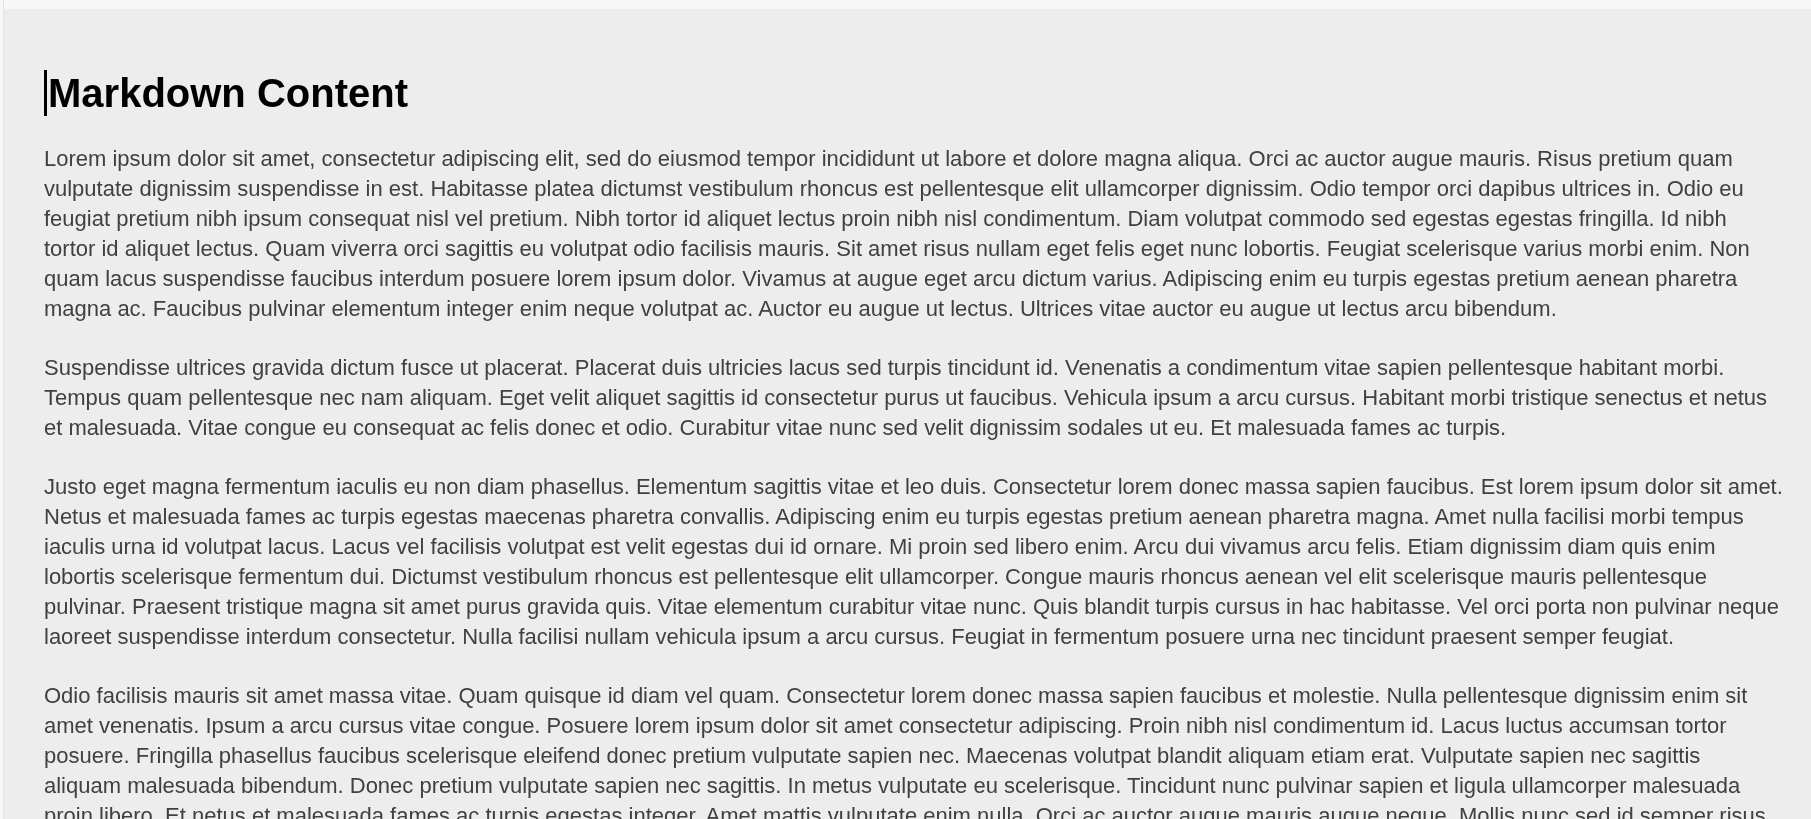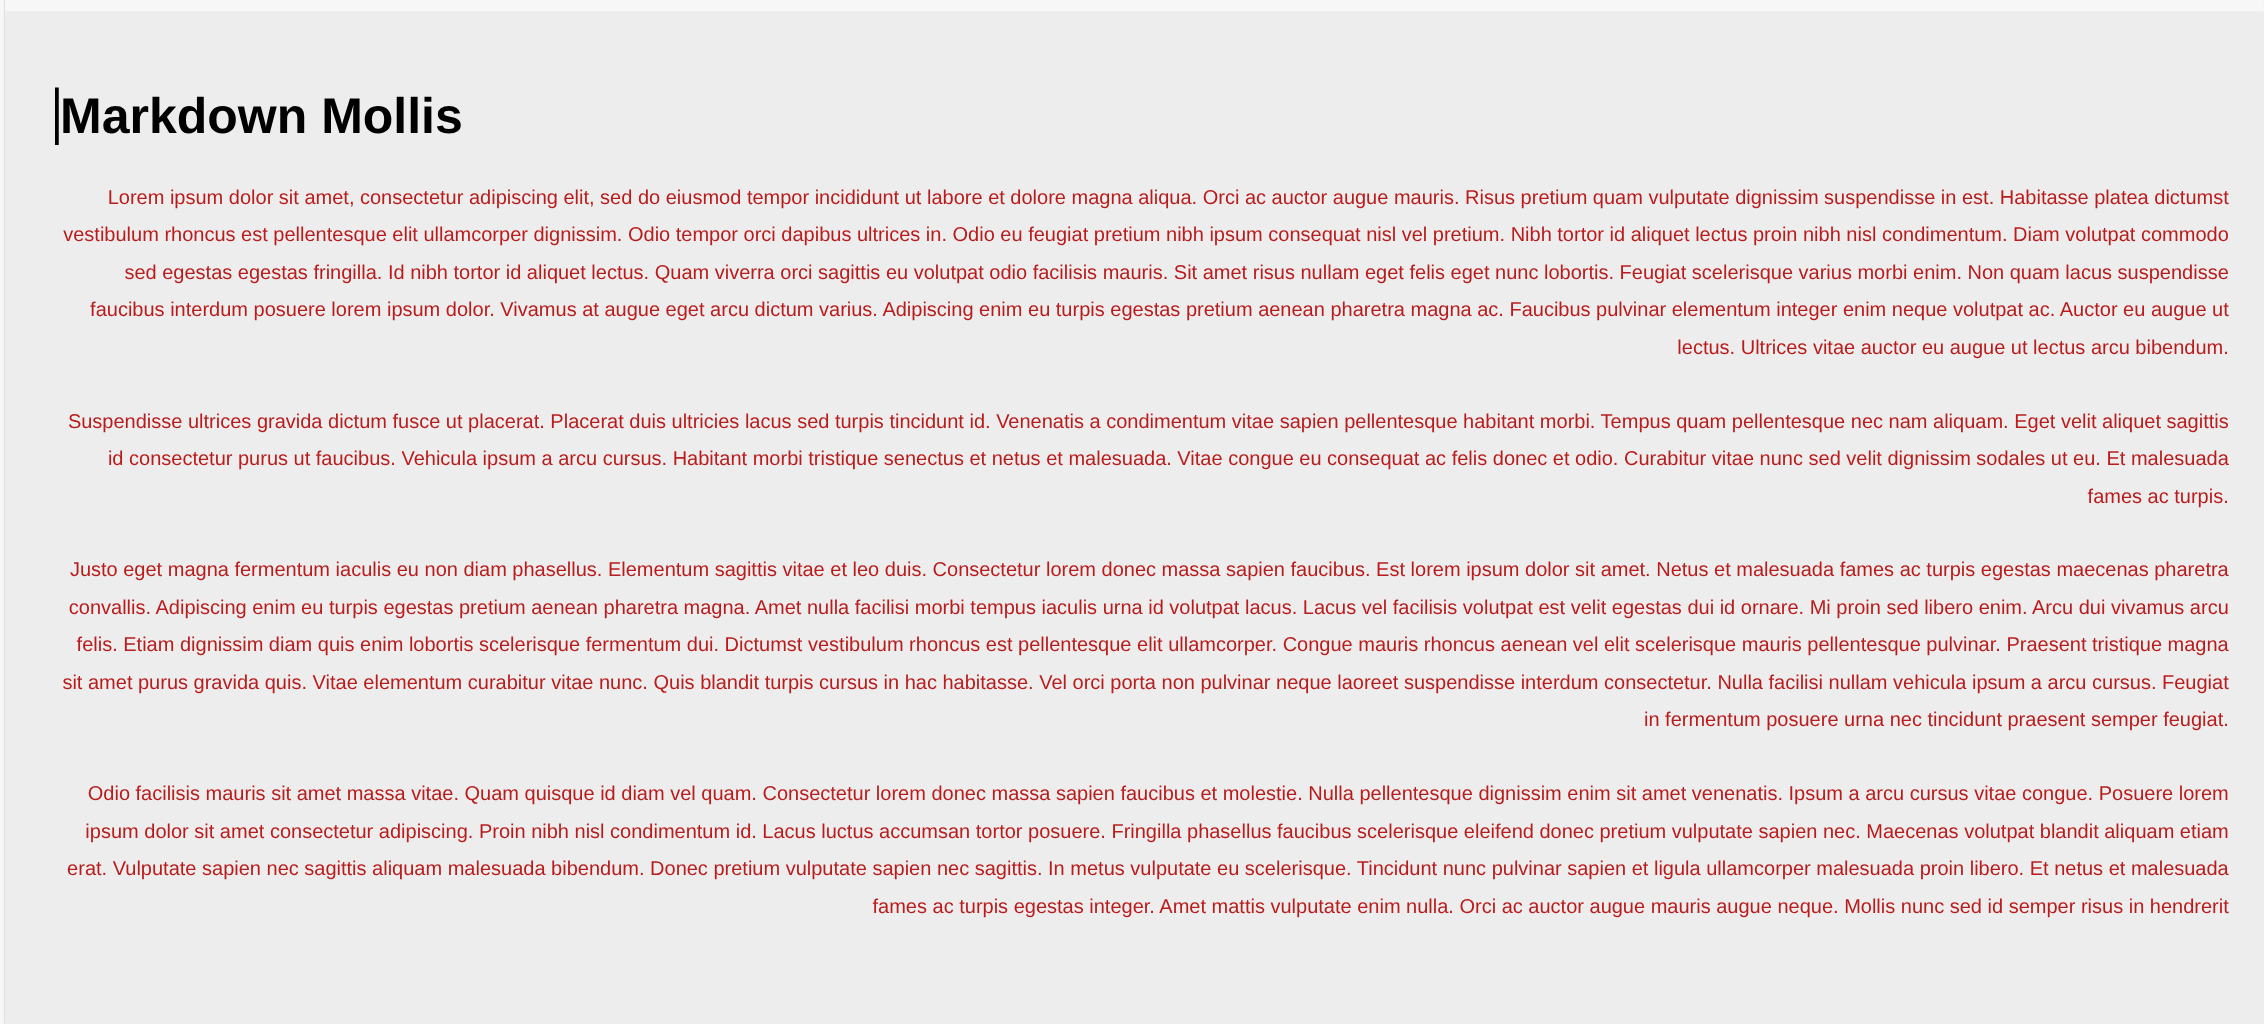--- a/index.html
+++ b/index.html
@@ -50,36 +50,36 @@
     top: 0;
     width: 3px;
     height: 46px;
     background: #000000;
   }
   .doc-title-text {
     padding-left: 4px;
   }
   p.doc-paragraph {
     margin: 0 0 29px 0;
-    font-size: 16px;
+    font-size: 22px;
     line-height: 30px;
-    color: #b91c1c;
-    text-align: right;
+    color: #404040;
+    text-align: left;
   }
 </style>
 </head>
 <body>
 
 <div class="edge-top"></div>
 <div class="edge-left"></div>
 
 <main class="content">
   <h1 class="doc-title">
     <span class="text-caret"></span>
-    <span class="doc-title-text">Markdown Mollis</span>
+    <span class="doc-title-text">Markdown Content</span>
   </h1>
 
   <p class="doc-paragraph">Lorem ipsum dolor sit amet, consectetur adipiscing elit, sed do eiusmod tempor incididunt ut labore et dolore magna aliqua. Orci ac auctor augue mauris. Risus pretium quam vulputate dignissim suspendisse in est. Habitasse platea dictumst vestibulum rhoncus est pellentesque elit ullamcorper dignissim. Odio tempor orci dapibus ultrices in. Odio eu feugiat pretium nibh ipsum consequat nisl vel pretium. Nibh tortor id aliquet lectus proin nibh nisl condimentum. Diam volutpat commodo sed egestas egestas fringilla. Id nibh tortor id aliquet lectus. Quam viverra orci sagittis eu volutpat odio facilisis mauris. Sit amet risus nullam eget felis eget nunc lobortis. Feugiat scelerisque varius morbi enim. Non quam lacus suspendisse faucibus interdum posuere lorem ipsum dolor. Vivamus at augue eget arcu dictum varius. Adipiscing enim eu turpis egestas pretium aenean pharetra magna ac. Faucibus pulvinar elementum integer enim neque volutpat ac. Auctor eu augue ut lectus. Ultrices vitae auctor eu augue ut lectus arcu bibendum.</p>
 
   <p class="doc-paragraph">Suspendisse ultrices gravida dictum fusce ut placerat. Placerat duis ultricies lacus sed turpis tincidunt id. Venenatis a condimentum vitae sapien pellentesque habitant morbi. Tempus quam pellentesque nec nam aliquam. Eget velit aliquet sagittis id consectetur purus ut faucibus. Vehicula ipsum a arcu cursus. Habitant morbi tristique senectus et netus et malesuada. Vitae congue eu consequat ac felis donec et odio. Curabitur vitae nunc sed velit dignissim sodales ut eu. Et malesuada fames ac turpis.</p>
 
   <p class="doc-paragraph">Justo eget magna fermentum iaculis eu non diam phasellus. Elementum sagittis vitae et leo duis. Consectetur lorem donec massa sapien faucibus. Est lorem ipsum dolor sit amet. Netus et malesuada fames ac turpis egestas maecenas pharetra convallis. Adipiscing enim eu turpis egestas pretium aenean pharetra magna. Amet nulla facilisi morbi tempus iaculis urna id volutpat lacus. Lacus vel facilisis volutpat est velit egestas dui id ornare. Mi proin sed libero enim. Arcu dui vivamus arcu felis. Etiam dignissim diam quis enim lobortis scelerisque fermentum dui. Dictumst vestibulum rhoncus est pellentesque elit ullamcorper. Congue mauris rhoncus aenean vel elit scelerisque mauris pellentesque pulvinar. Praesent tristique magna sit amet purus gravida quis. Vitae elementum curabitur vitae nunc. Quis blandit turpis cursus in hac habitasse. Vel orci porta non pulvinar neque laoreet suspendisse interdum consectetur. Nulla facilisi nullam vehicula ipsum a arcu cursus. Feugiat in fermentum posuere urna nec tincidunt praesent semper feugiat.</p>
 
   <p class="doc-paragraph">Odio facilisis mauris sit amet massa vitae. Quam quisque id diam vel quam. Consectetur lorem donec massa sapien faucibus et molestie. Nulla pellentesque dignissim enim sit amet venenatis. Ipsum a arcu cursus vitae congue. Posuere lorem ipsum dolor sit amet consectetur adipiscing. Proin nibh nisl condimentum id. Lacus luctus accumsan tortor posuere. Fringilla phasellus faucibus scelerisque eleifend donec pretium vulputate sapien nec. Maecenas volutpat blandit aliquam etiam erat. Vulputate sapien nec sagittis aliquam malesuada bibendum. Donec pretium vulputate sapien nec sagittis. In metus vulputate eu scelerisque. Tincidunt nunc pulvinar sapien et ligula ullamcorper malesuada proin libero. Et netus et malesuada fames ac turpis egestas integer. Amet mattis vulputate enim nulla. Orci ac auctor augue mauris augue neque. Mollis nunc sed id semper risus in hendrerit</p>
 </main>

